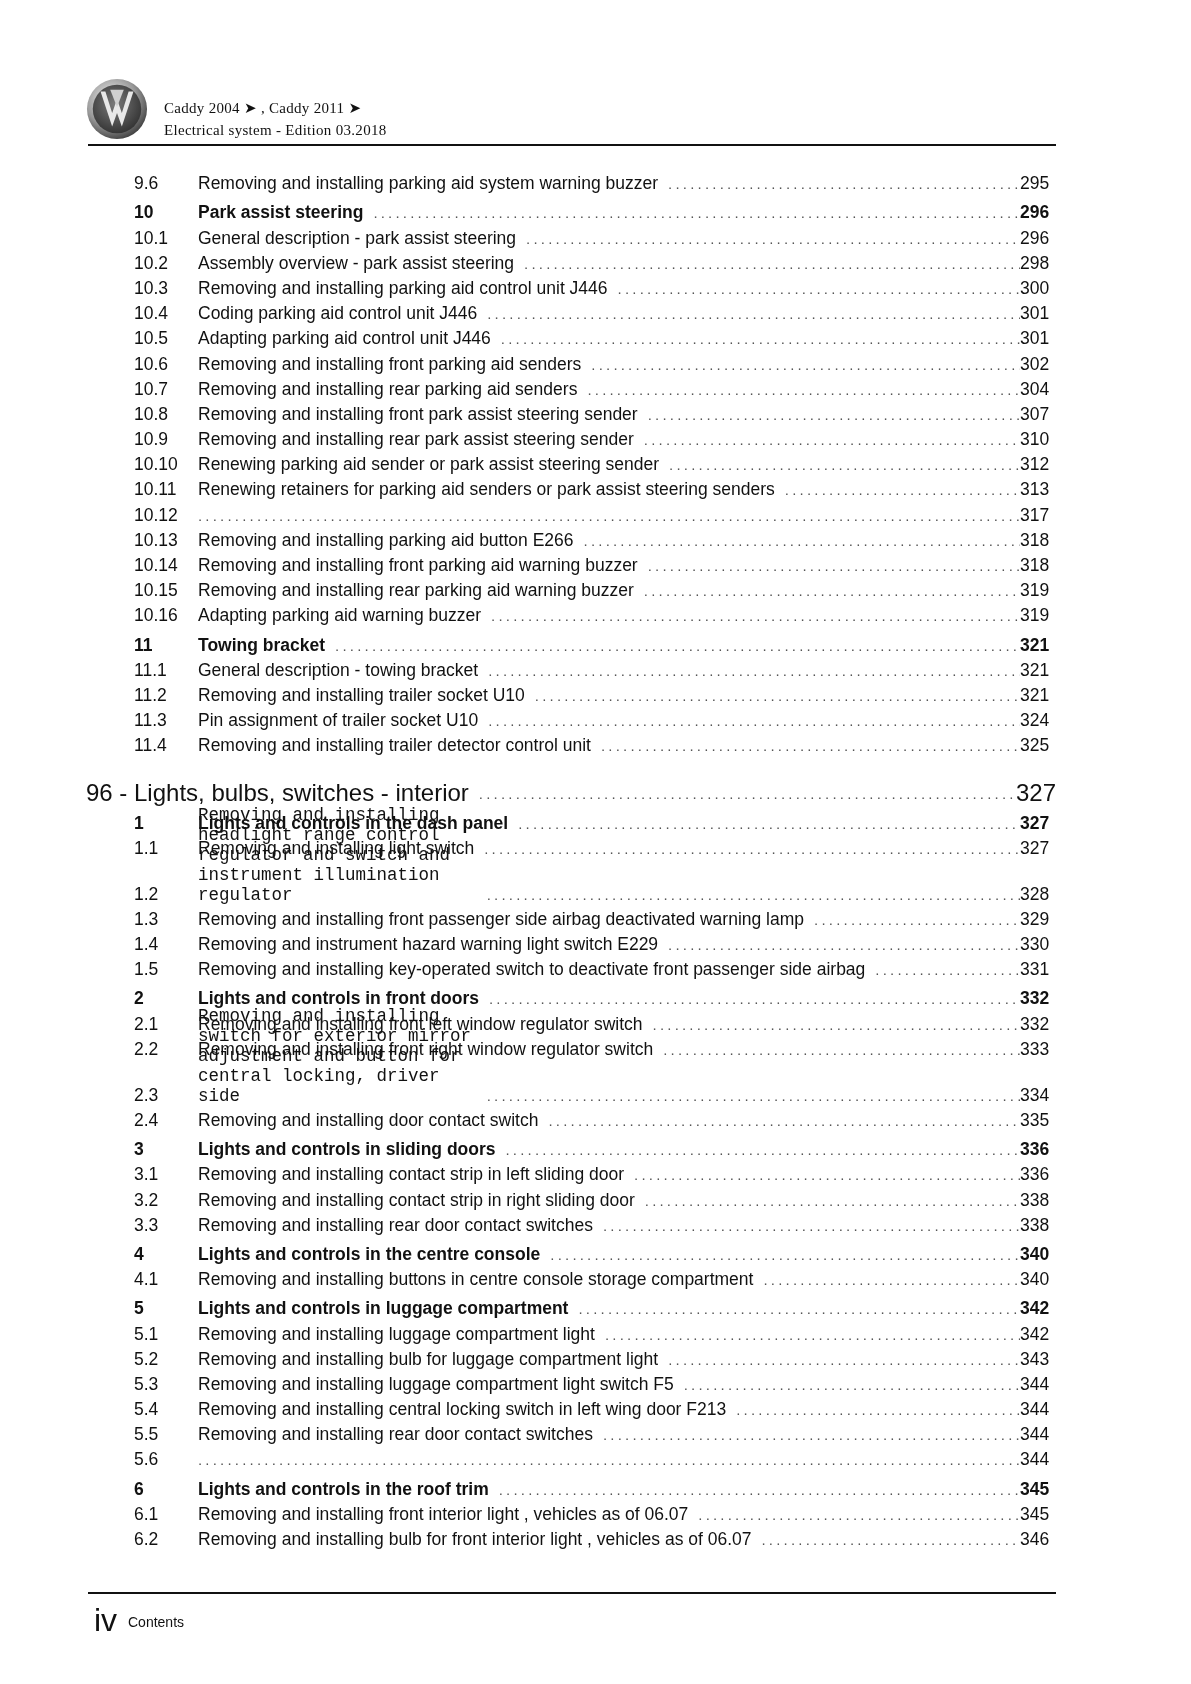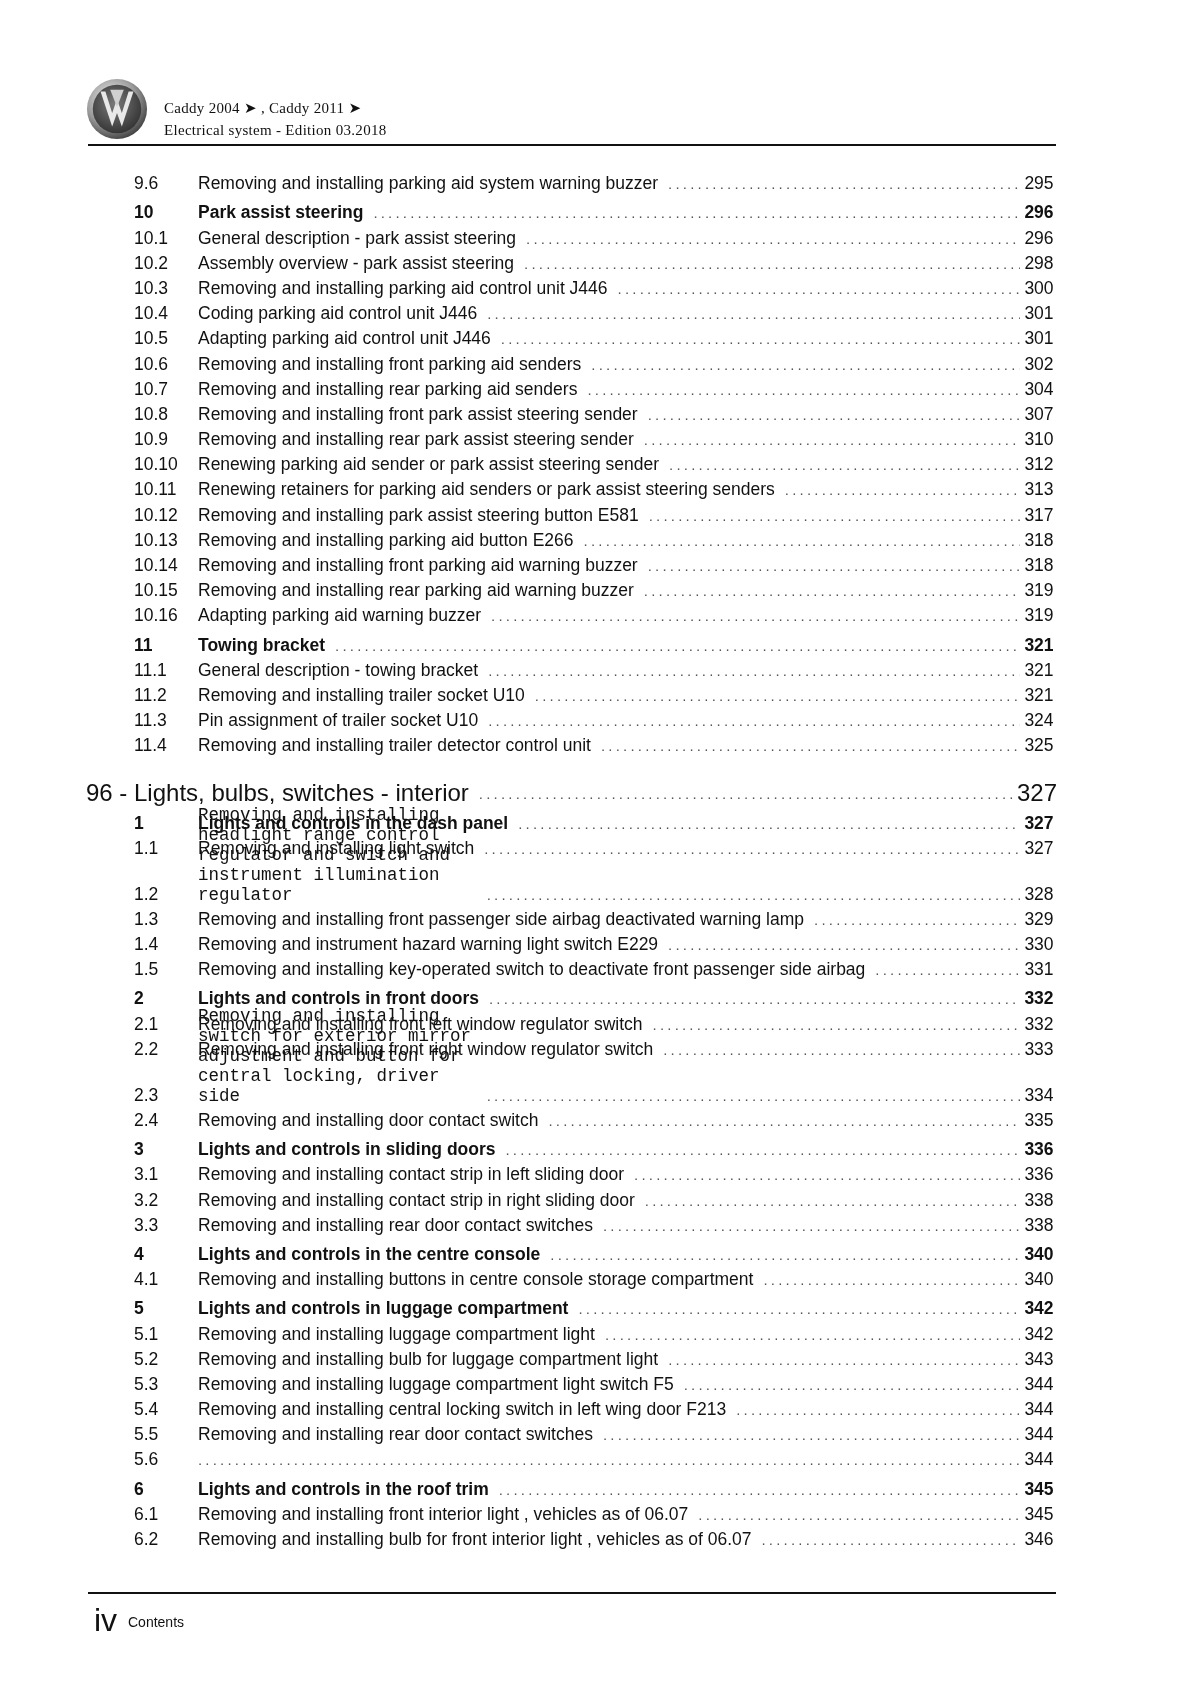--- a/index.html
+++ b/index.html
@@ -7,21 +7,21 @@
          font-family:"Liberation Sans", sans-serif; color:#111; }
   .header { position:absolute; left:86px; top:78px; width:970px; height:68px; }
   .logo { position:absolute; left:0; top:0; width:62px; height:62px; }
   .htext { position:absolute; left:78px; top:19px; font-size:15px; line-height:22px; letter-spacing:0.3px;font-family:Liberation Serif, serif; }
   .hrule { position:absolute; left:88px; top:144px; width:968px; height:2px; background:#111; }
   .toc { position:absolute; left:86px; top:169px; width:972px; }
   .row { position:relative; display:flex; align-items:flex-end; font-size:17.5px; height:25.2px; line-height:22px; }
   .row .num { width:64px; padding-left:48px; flex:0 0 auto; }
   .row .title { flex:0 1 auto; white-space:nowrap; padding-right:10px; }
   .row .dots { flex:1 1 auto; overflow:hidden; white-space:nowrap; color:#555; letter-spacing:3.2px; font-size:15px; line-height:20px; }
-  .row .page { flex:0 0 auto; width:38px; text-align:center; }
+  .row .page { flex:0 0 auto; width:38px; text-align:left; }
   .row.bold .title, .row.bold .num, .row.bold .page { font-weight:bold; }
   .row.bold { margin-top:4px; }
   .row.two { height:46px; align-items:flex-end; }
   .row.two .title { white-space:normal; width:770px; line-height:20px;font-family:Liberation Mono, monospace; }
   .row.chapter { font-size:24px; height:40px; margin-top:8px; margin-bottom:2px; }
   .row.chapter .title { padding-left:0; }
   .row.chapter .page { width:42px; }
   .frule { position:absolute; left:88px; top:1592px; width:968px; height:2px; background:#111; }
   .footer { position:absolute; left:86px; top:1600px; }
   .folio { font-size:32px; position:absolute; left:8px; top:2px; }
@@ -129,21 +129,20 @@
       <span class="page">312</span>
     </div>
     <div class="row">
       <span class="num">10.11</span>
       <span class="title">Renewing retainers for parking aid senders or park assist steering senders</span>
       <span class="dots">........................................................................................................................................................................................................</span>
       <span class="page">313</span>
     </div>
     <div class="row">
       <span class="num">10.12</span>
-      <span class="title">Removing and installing park assist steering button E581</span>
       <span class="dots">........................................................................................................................................................................................................</span>
       <span class="page">317</span>
     </div>
     <div class="row">
       <span class="num">10.13</span>
       <span class="title">Removing and installing parking aid button E266</span>
       <span class="dots">........................................................................................................................................................................................................</span>
       <span class="page">318</span>
     </div>
     <div class="row">

